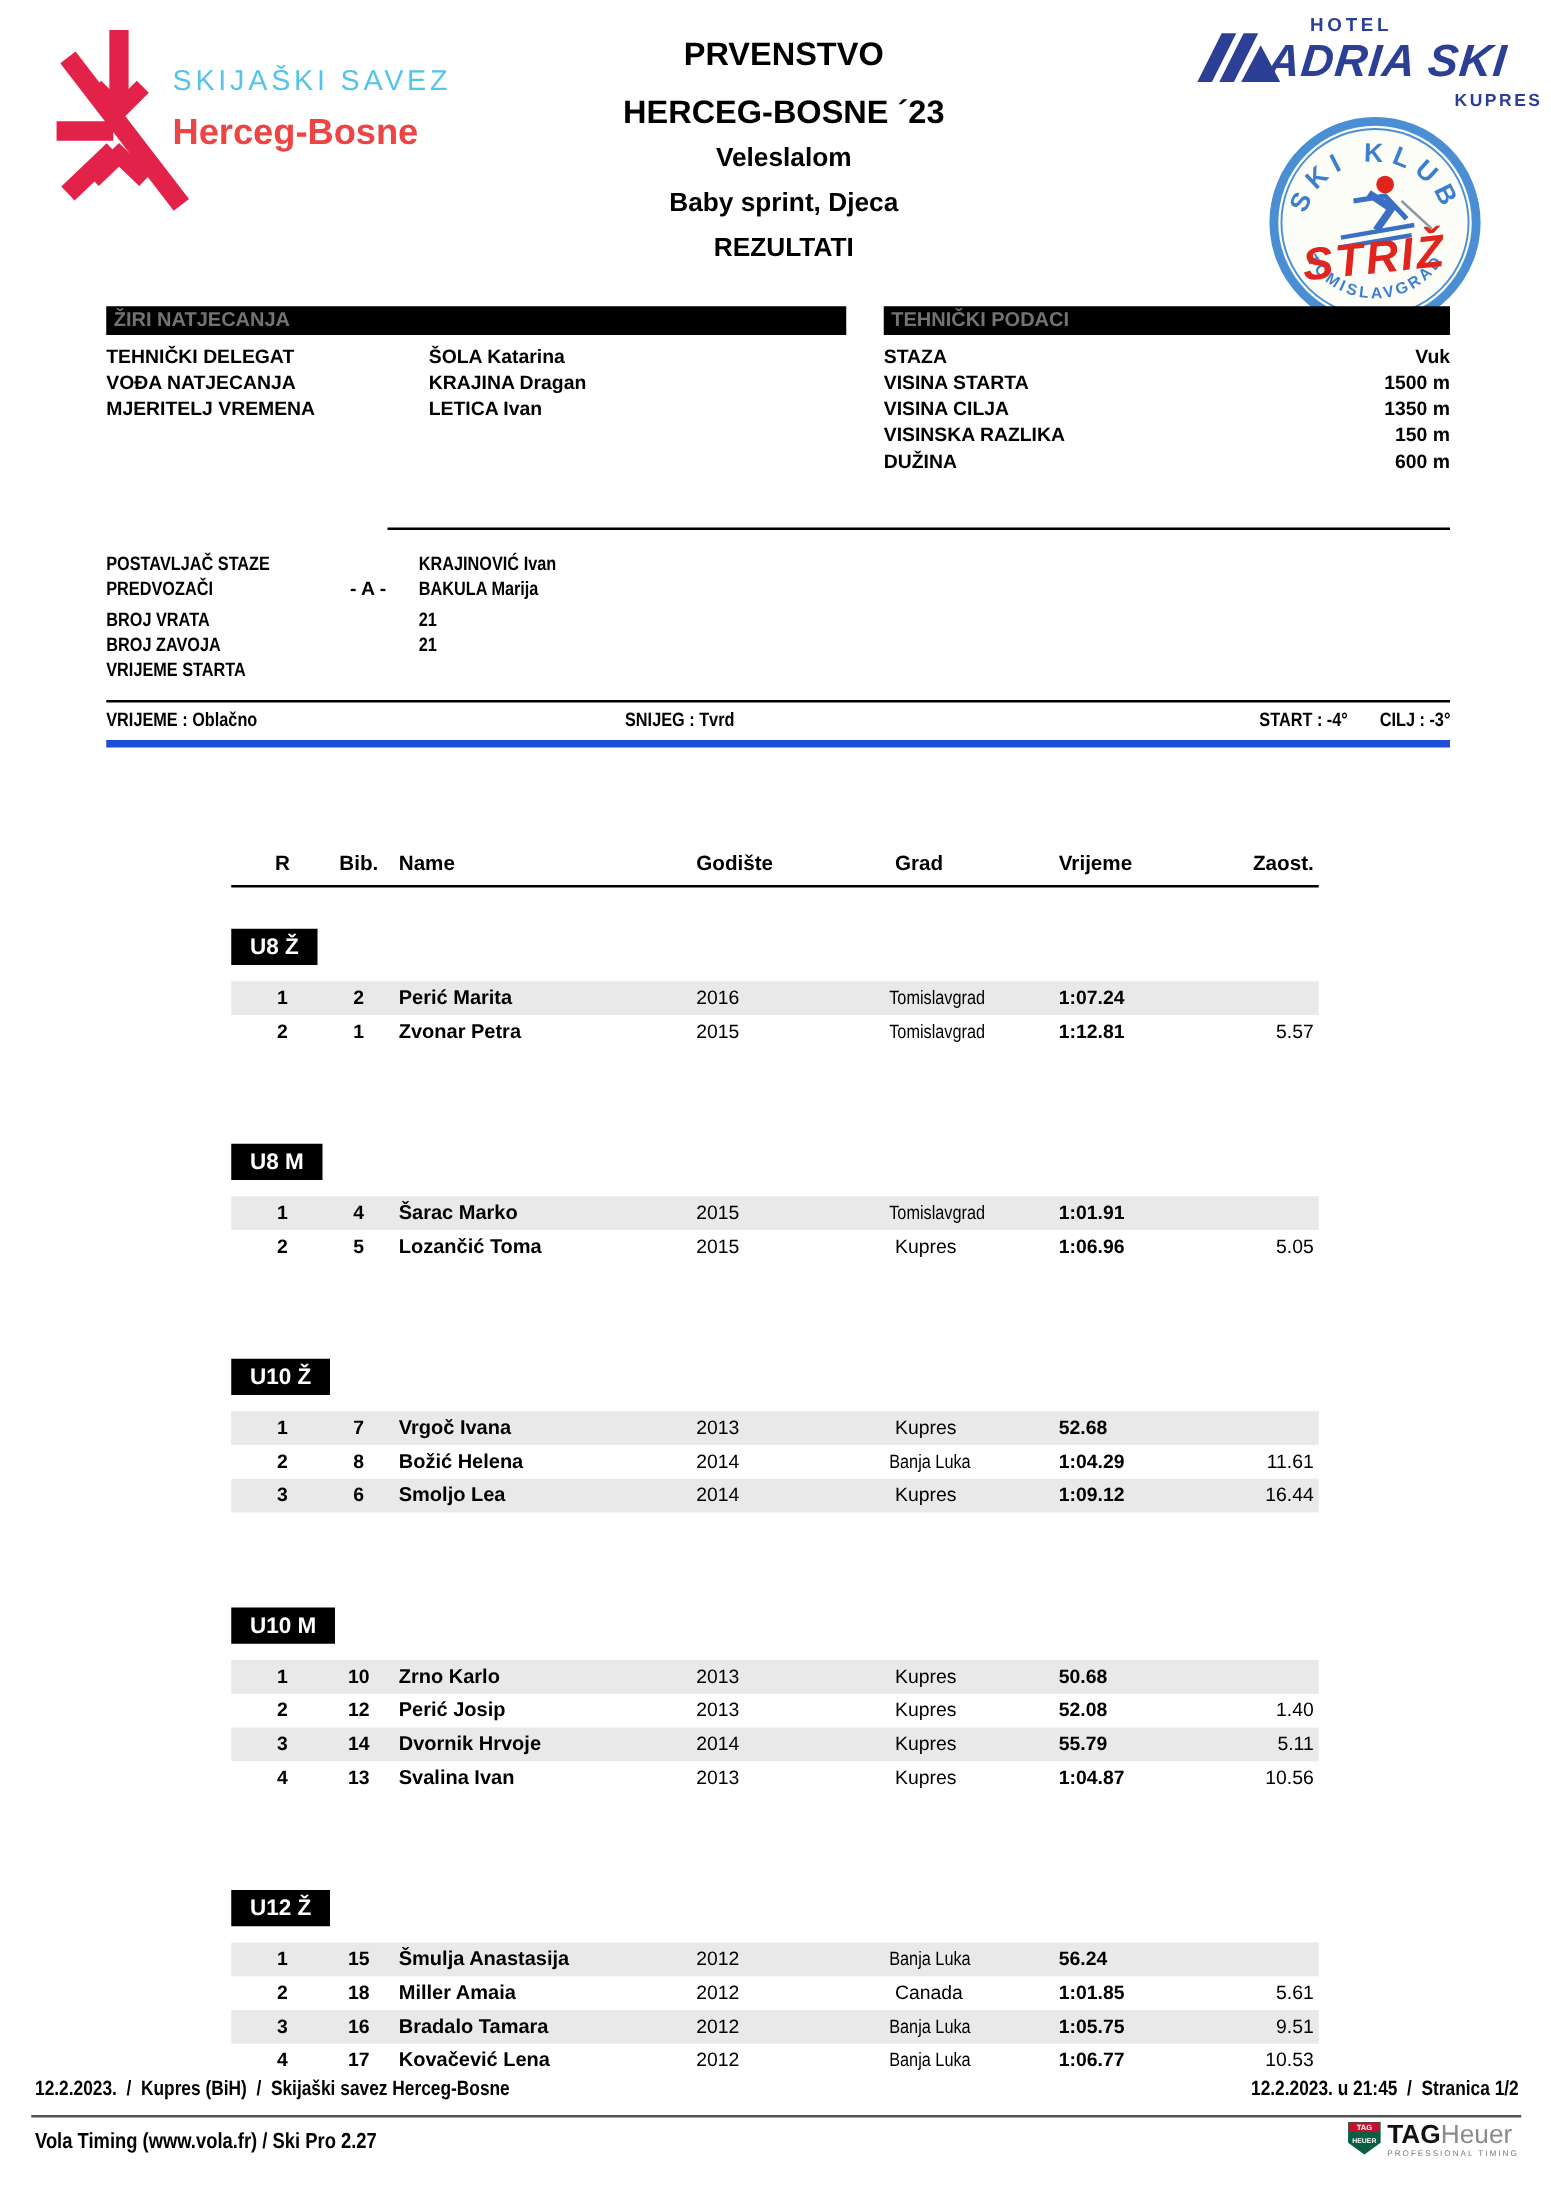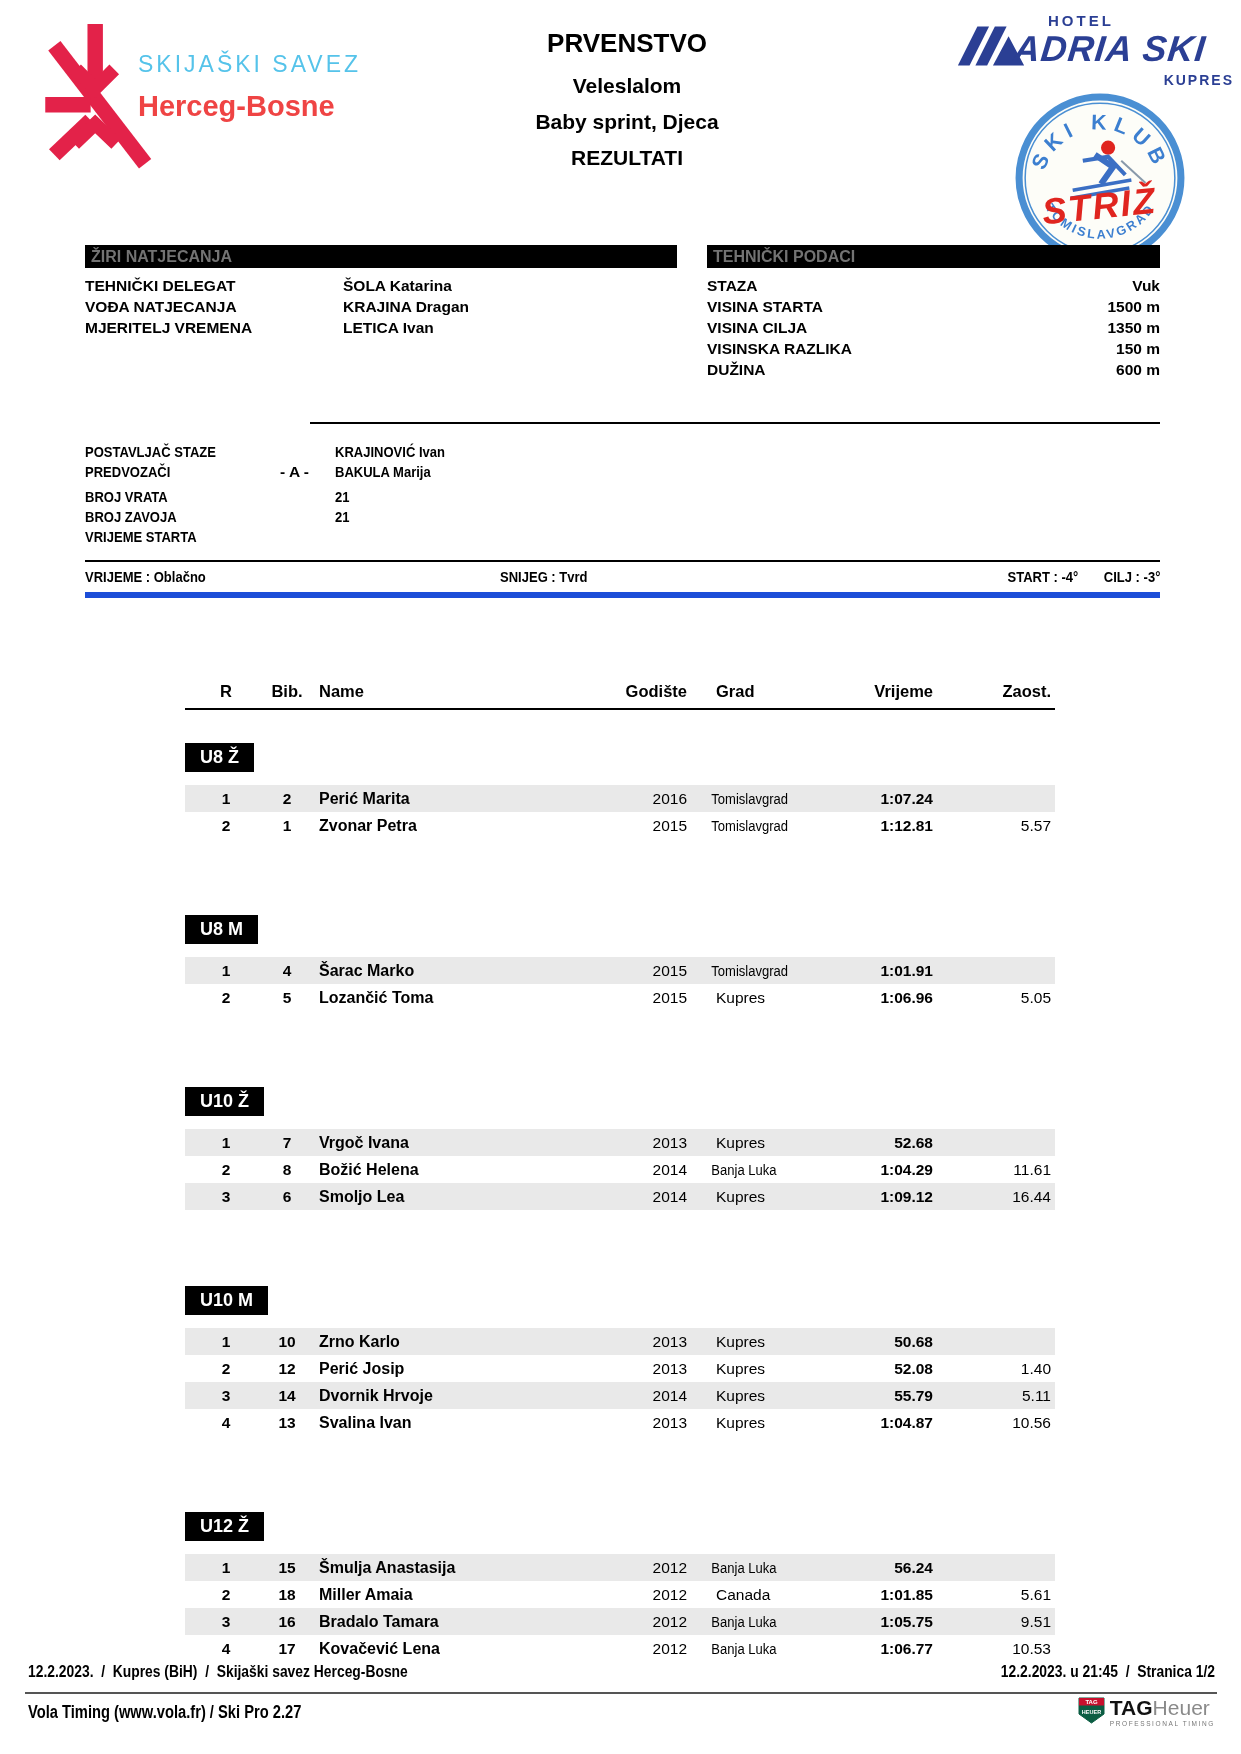--- a/index.html
+++ b/index.html
@@ -43,23 +43,23 @@
     border-bottom:6px solid #1d4ed8;}
   .weather .w2{position:absolute;left:415px;top:0;}
   .weather .w3{position:absolute;right:82px;top:0;}
   .weather .w4{position:absolute;right:0;top:0;}
   
   .results{margin-left:100px;width:870px;margin-top:84px;}
   .res-grid{display:grid;grid-template-columns:82px 40px 250px 130px 160px 86px 122px;}
   .res-header{font-weight:bold;font-size:16.5px;padding-bottom:7px;border-bottom:2.5px solid #000;}
   .c0,.c1{text-align:center;}
   .c2{text-align:left;padding-left:12px;}
-  .c3{text-align:right;}
+  .c3{text-align:left;}
   .c4{text-align:left;padding-left:29px;}
-  .c5{text-align:right;}
+  .c5{}
   .c6{text-align:right;padding-right:4px;}
   .res-section{margin-top:33px;margin-bottom:76px;}
   .badge{display:inline-block;background:#000;color:#fff;font-weight:bold;font-size:18px;
     height:29px;line-height:29px;padding:0 15px;}
   .category-rows{margin-top:13px;}
   .res-row{height:27px;line-height:27px;font-size:15.5px;}
   .res-row.alt{background:#e9e9e9;}
   .res-row .c0,.res-row .c1,.res-row .c5{font-weight:bold;}
   .res-row .c2{font-weight:bold;font-size:16px;}
   
@@ -92,20 +92,21 @@
     </g>
   </svg>
 </div>
 <div class="fed-text">
   <div class="fed-line1">SKIJAŠKI SAVEZ</div>
   <div class="fed-line2">Herceg-Bosne</div>
 </div>
 
 <div class="titles">
   <div class="t-big">PRVENSTVO</div>
+  <div class="t-big" style="margin-bottom:10px">HERCEG-BOSNE ´23</div>
   <div class="t-mid">Veleslalom</div>
   <div class="t-mid">Baby sprint, Djeca</div>
   <div class="t-mid">REZULTATI</div>
 </div>
 
 <div class="hotel-logo">
   <svg class="as-mark" width="78" height="44" viewBox="0 0 80 44">
     <polygon points="6,42 26,2 38,2 18,42" fill="#2b3f94"></polygon>
     <polygon points="24,42 44,2 56,2 36,42" fill="#2b3f94"></polygon>
     <polygon points="42,42 58,12 74,42" fill="#2b3f94"></polygon>

